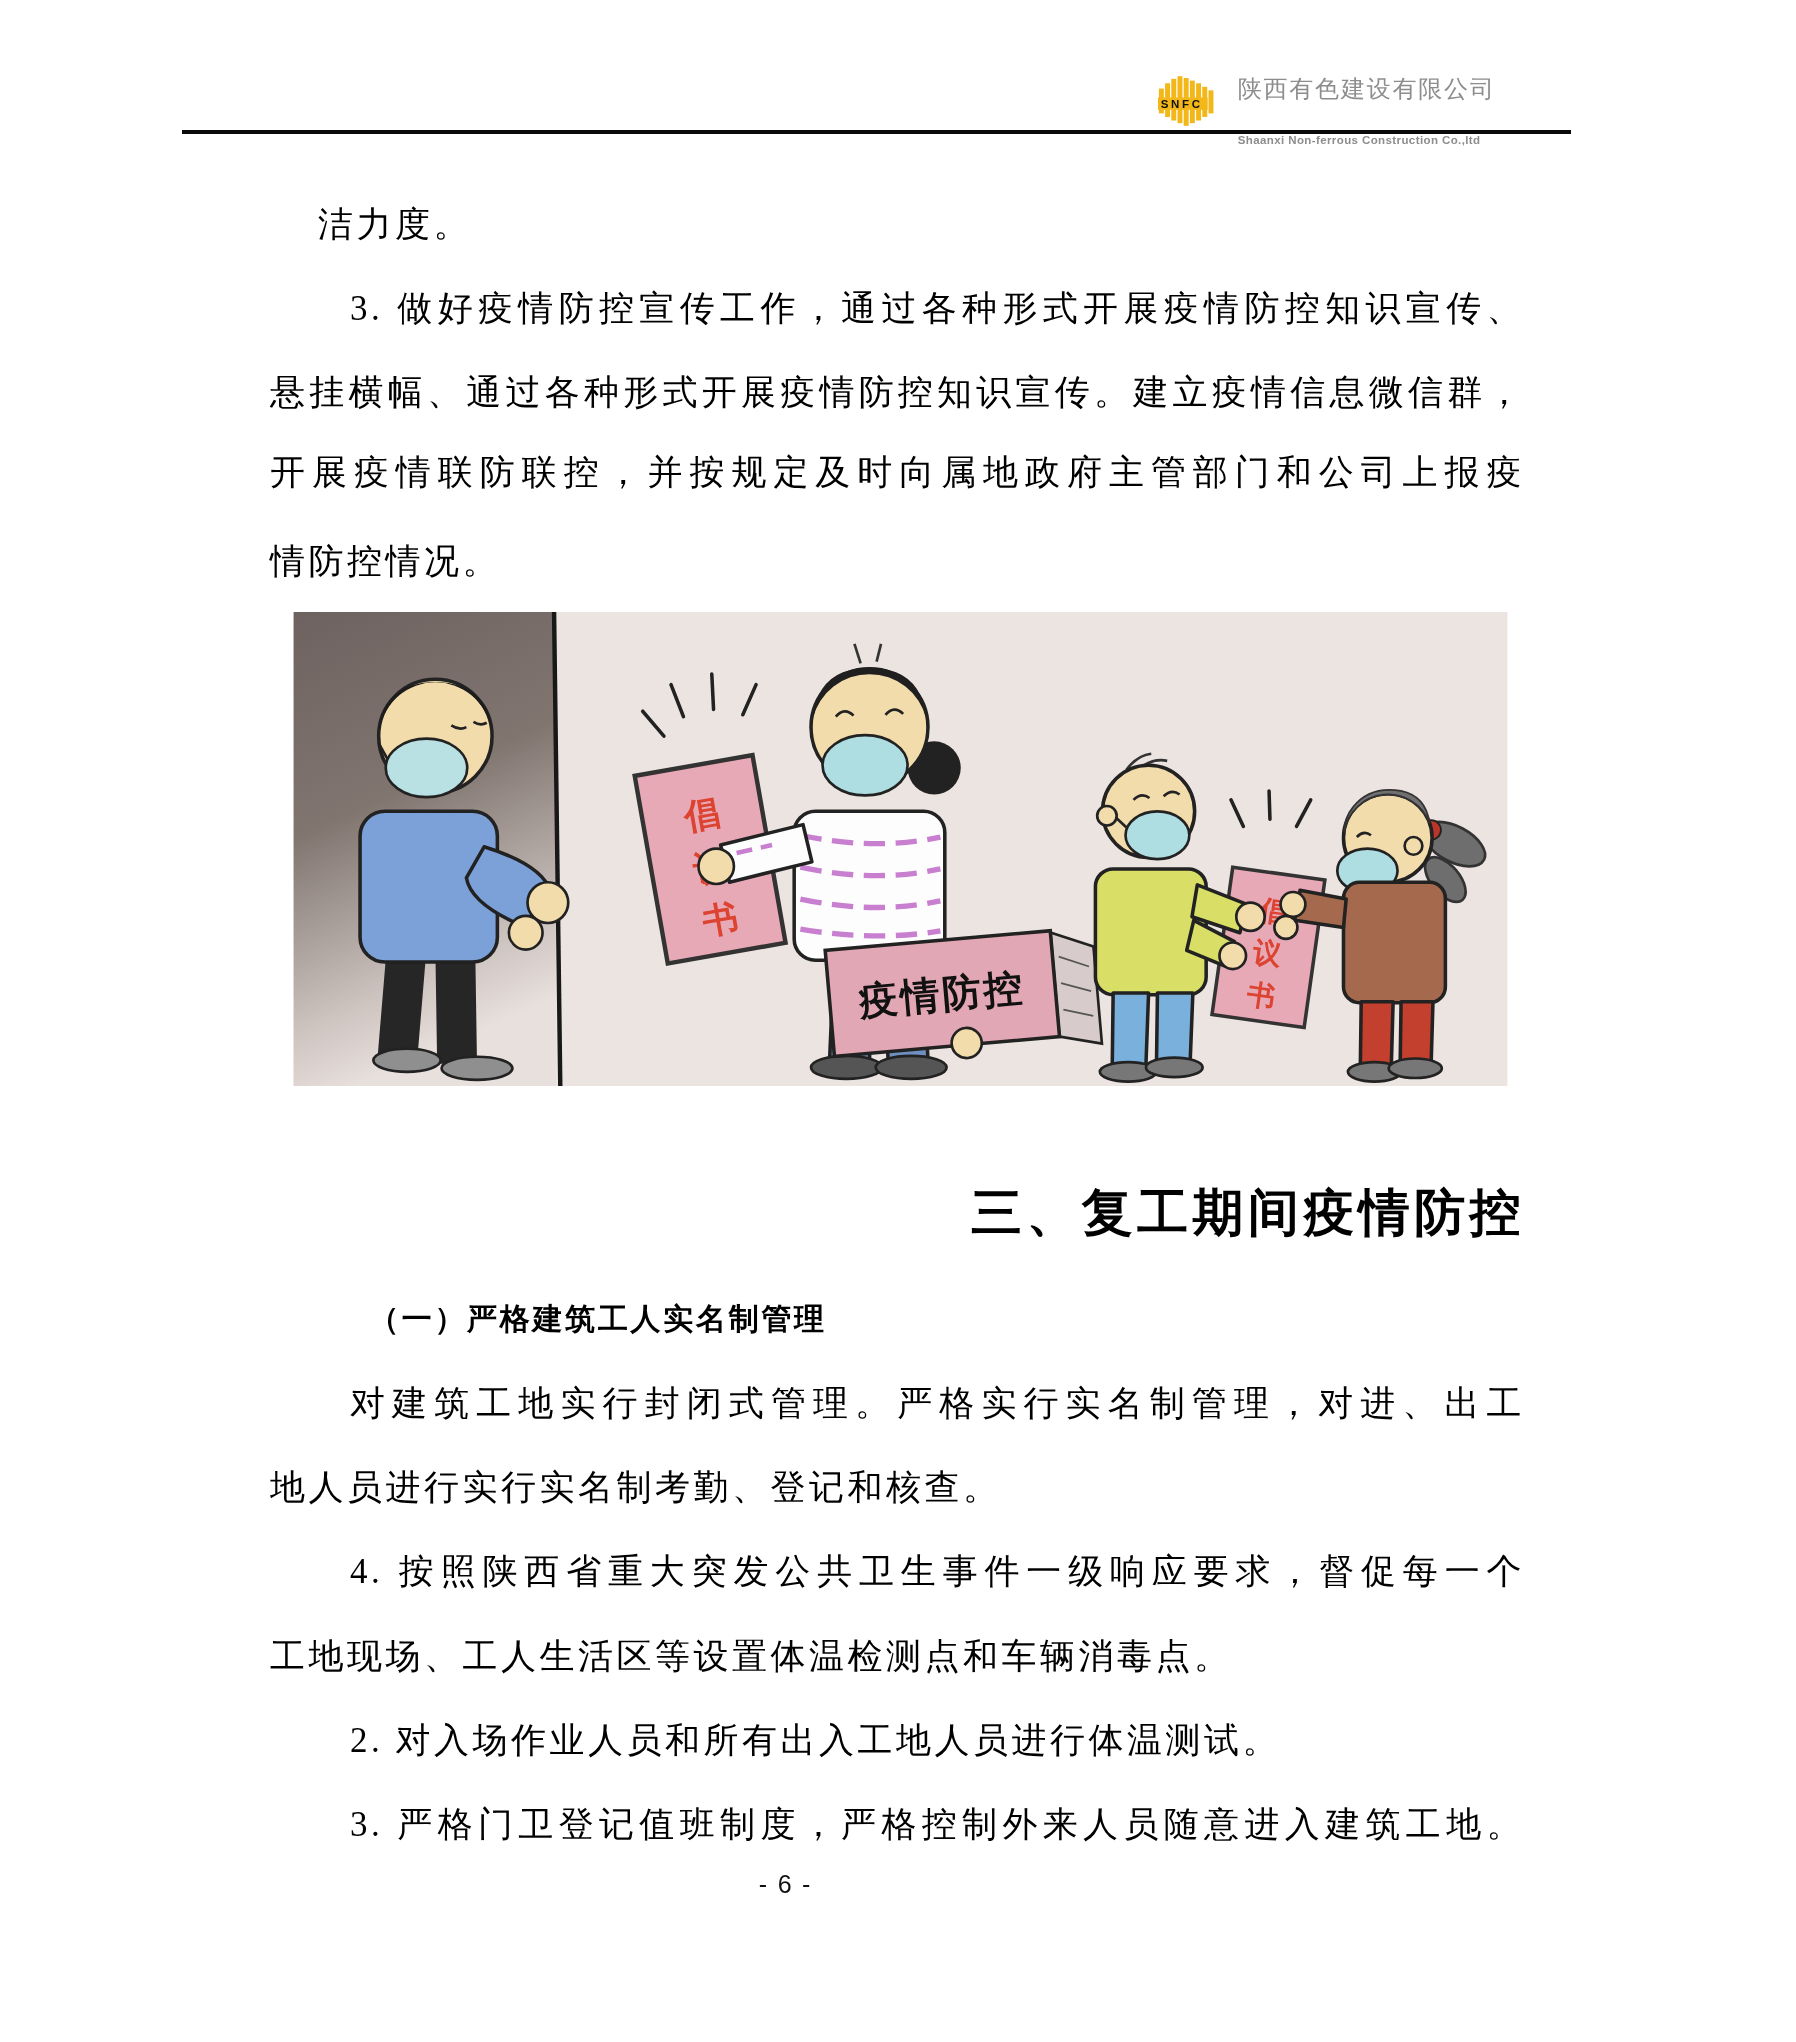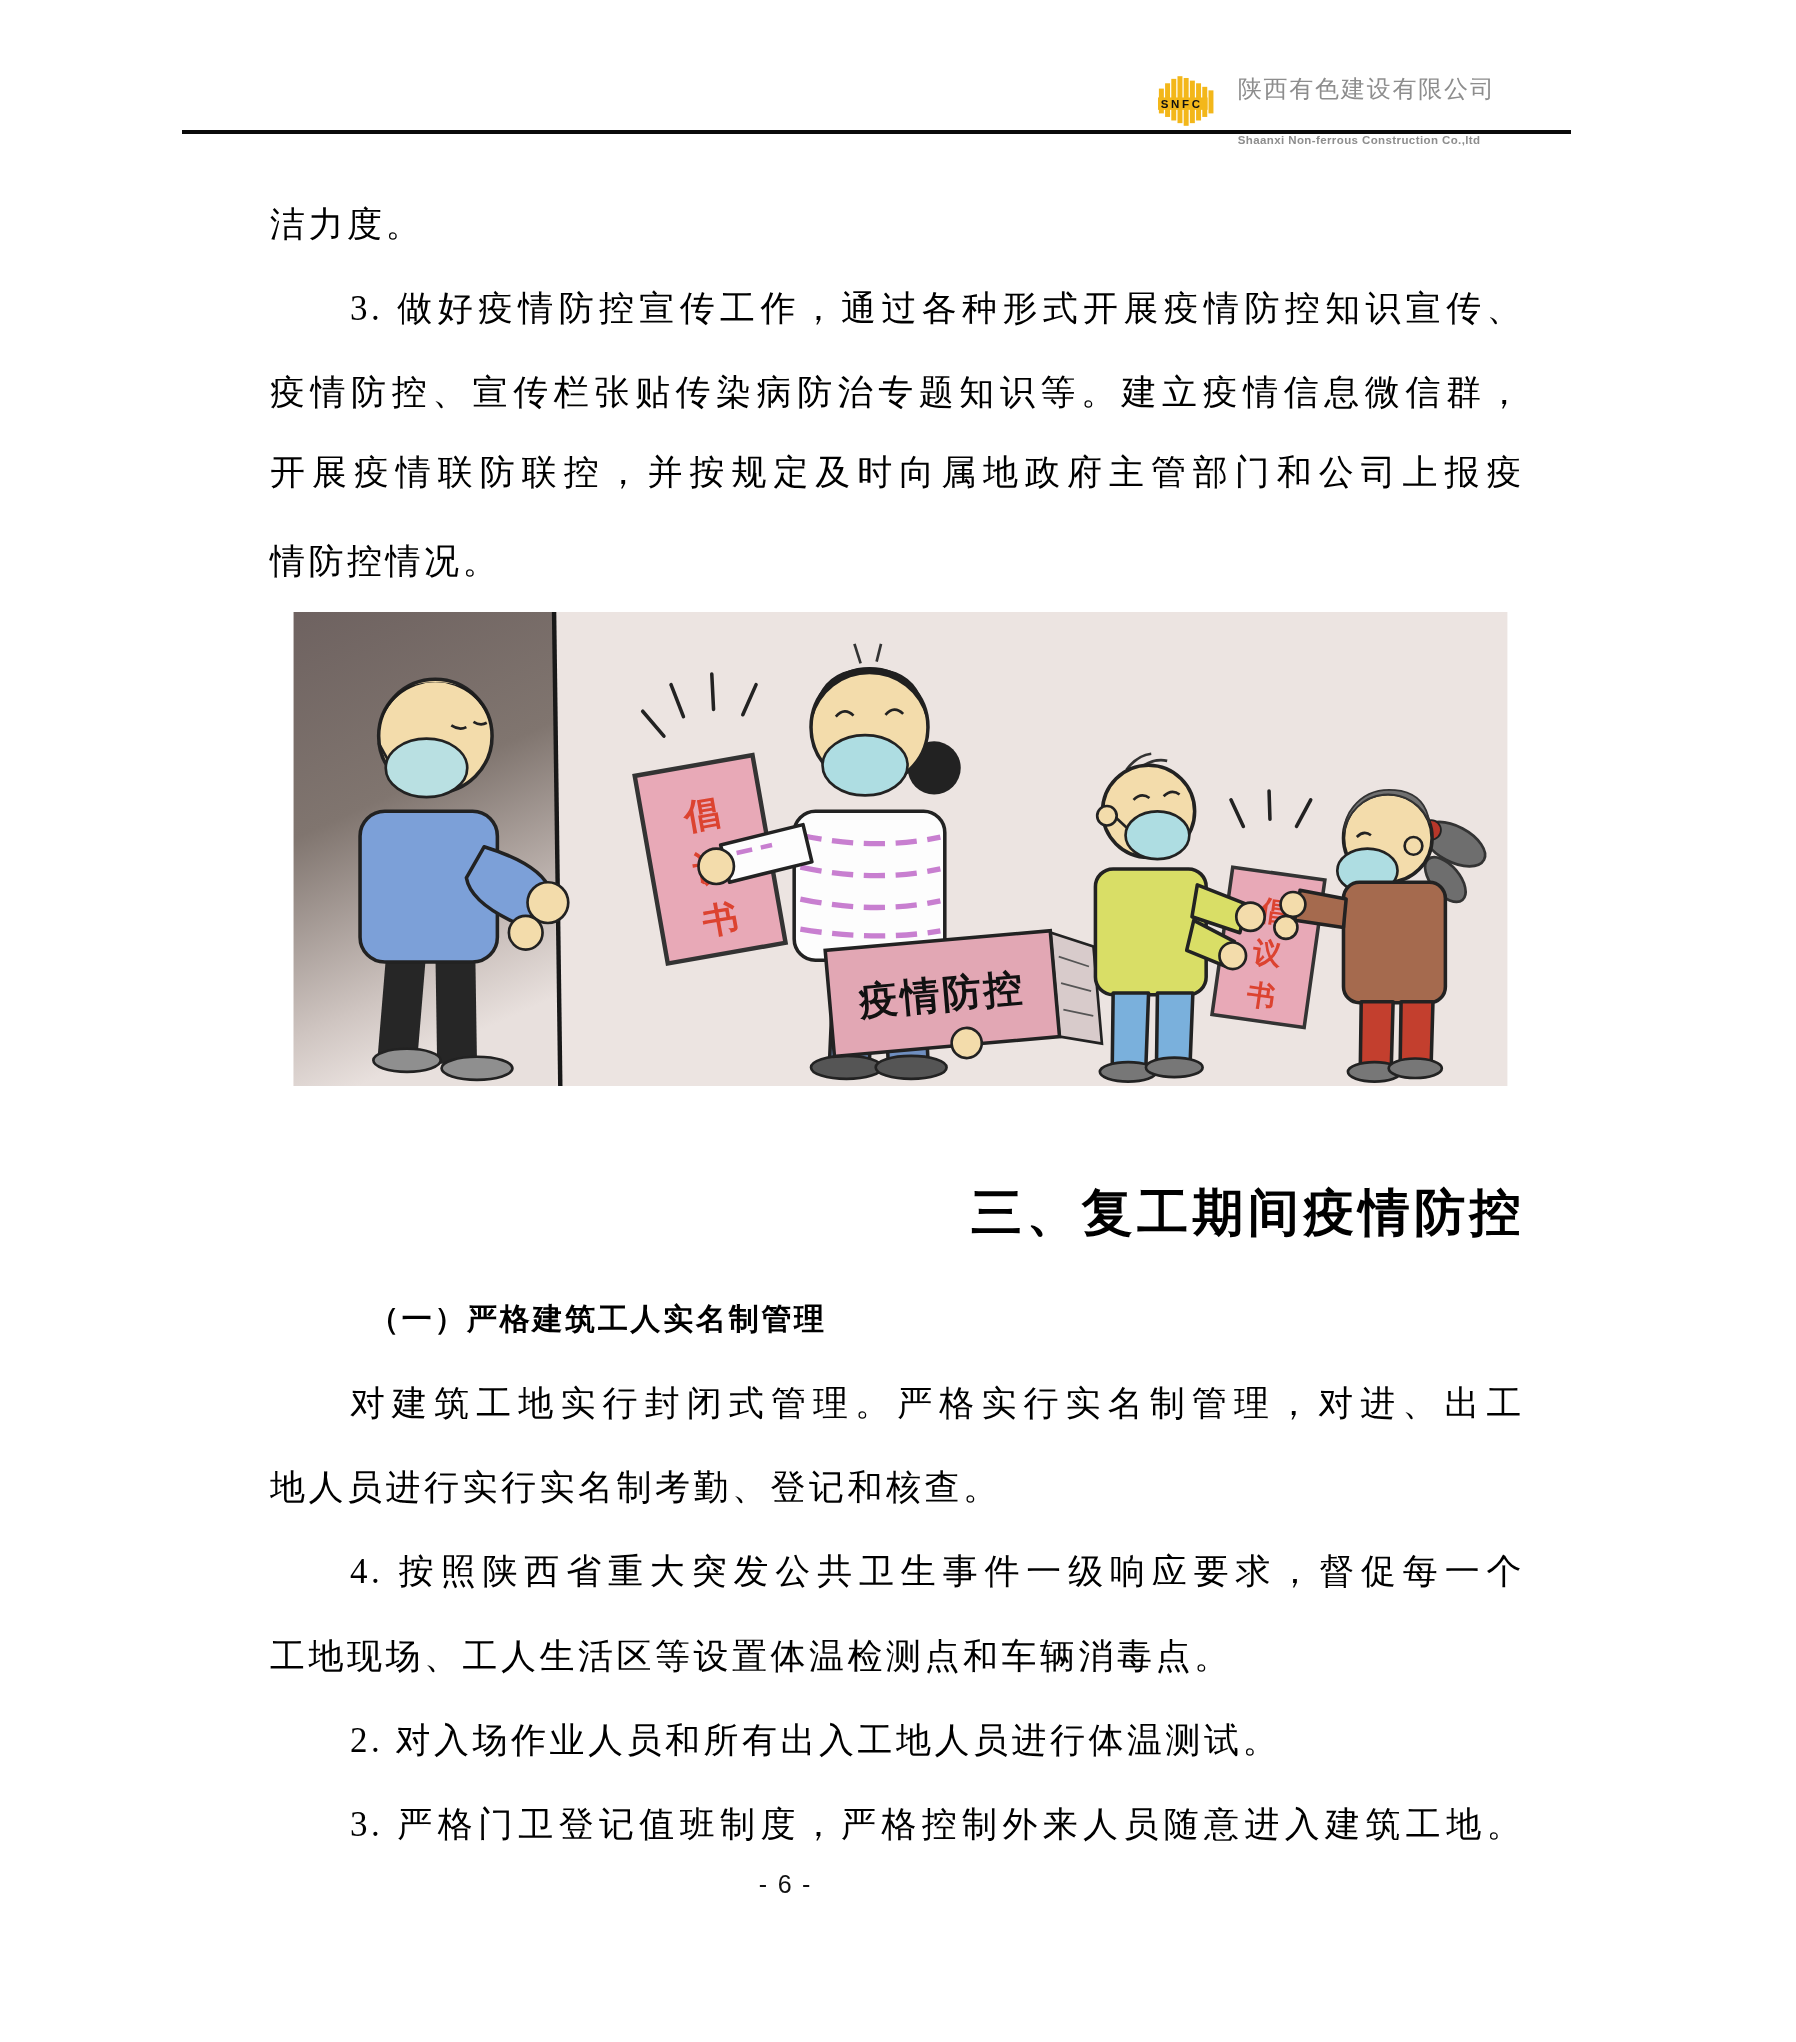--- a/index.html
+++ b/index.html
@@ -85,23 +85,23 @@
       <rect x="0" y="24" width="56" height="14" fill="#f3b71a"></rect>
       <text x="3" y="36" font-family="Liberation Sans, DejaVu Sans, sans-serif" font-size="13" font-weight="bold" letter-spacing="3" fill="#111">SNFC</text>
     </svg>
     <div class="logo-names">
       <div class="company-zh">陕西有色建设有限公司</div>
       <div class="company-en">Shaanxi Non-ferrous Construction Co.,ltd</div>
     </div>
   </div>
   <div class="header-rule"></div>
 
-  <div class="tl" style="top:183px;">洁力度。</div>
+  <div class="tl" style="top:183px;margin-left:48px;">洁力度。</div>
   <div class="tl jst ind" style="top:267px;">3. 做好疫情防控宣传工作，通过各种形式开展疫情防控知识宣传、</div>
-  <div class="tl jst" style="top:351px;">疫情防控、宣传栏张贴传染病防治专题知识等。建立疫情信息微信群，</div>
+  <div class="tl jst" style="top:351px;">悬挂横幅、通过各种形式开展疫情防控知识宣传。建立疫情信息微信群，</div>
   <div class="tl jst" style="top:431px;">开展疫情联防联控，并按规定及时向属地政府主管部门和公司上报疫</div>
   <div class="tl" style="top:520px;">情防控情况。</div>
 
   <div class="illus">
     <svg viewBox="0 0 1370 535" xmlns="http://www.w3.org/2000/svg">
       <defs>
         <linearGradient id="doorgrad" x1="0" y1="0" x2="0.25" y2="1">
           <stop offset="0" stop-color="#6e6260"></stop>
           <stop offset="0.45" stop-color="#80756f"></stop>
           <stop offset="0.85" stop-color="#cfc5c1"></stop>

